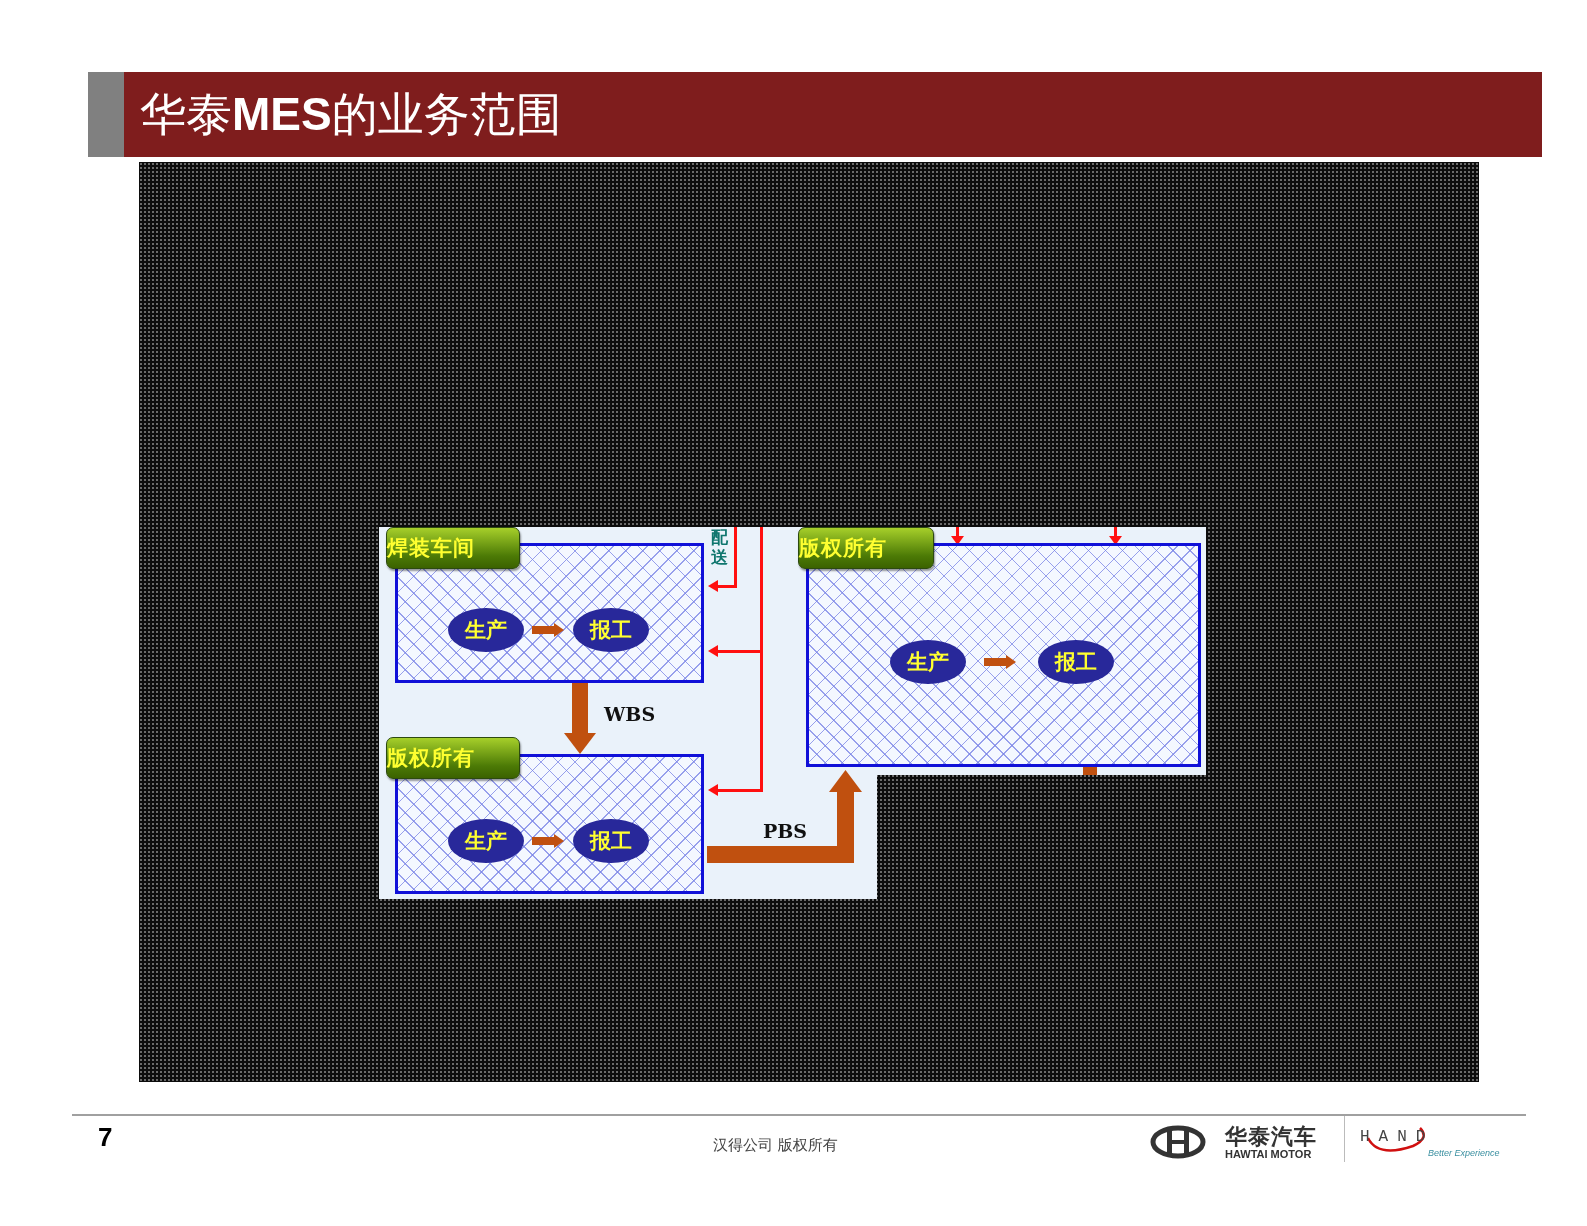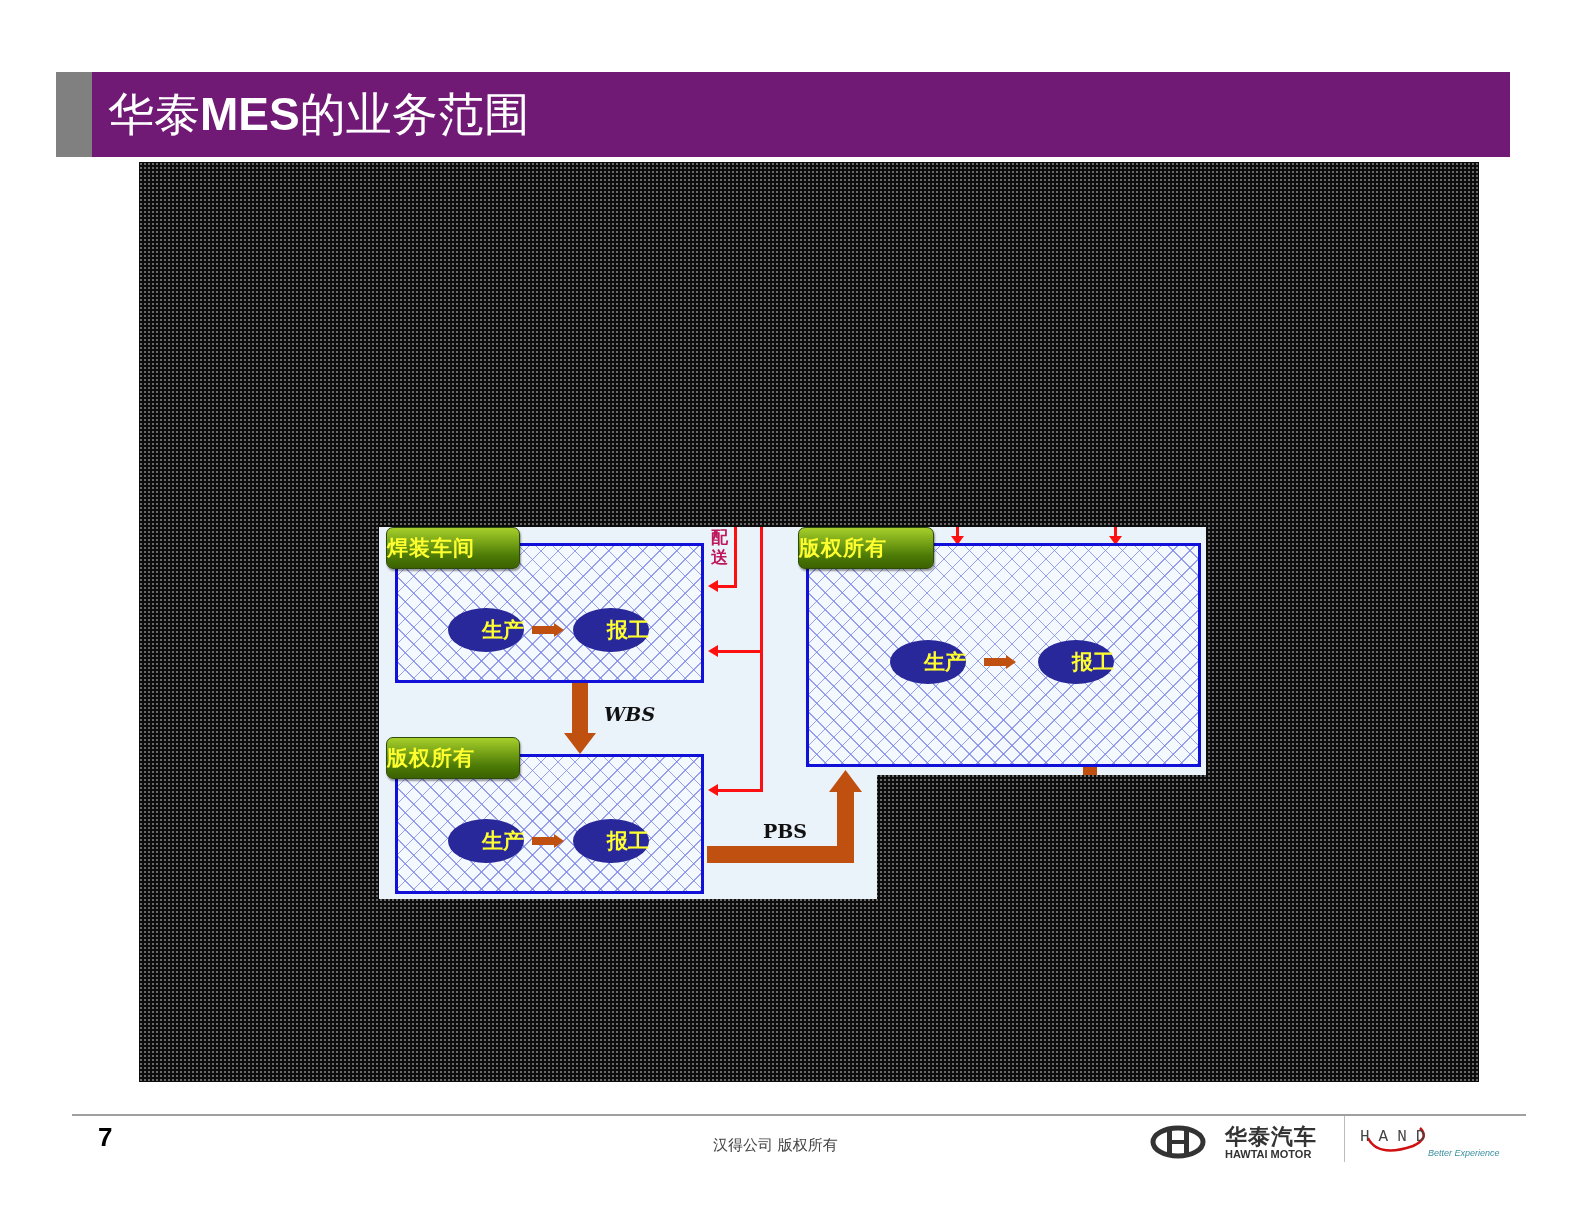--- a/index.html
+++ b/index.html
@@ -1,40 +1,40 @@
 <!DOCTYPE html>
 <html><head>
 <meta charset="utf-8">
 <style>
   html,body{margin:0;padding:0;background:#fff;}
   body{width:1587px;height:1226px;position:relative;overflow:hidden;font-family:"DejaVu Sans",sans-serif;}
-  .title-bar{position:absolute;left:56px;top:72px;width:1454px;height:85px;background:#701a75;}
+  .title-bar{position:absolute;left:88px;top:72px;width:1454px;height:85px;background:#7f1d1d;}
   .title-accent{position:absolute;left:0;top:0;width:36px;height:85px;background:#808080;}
   .title-text{position:absolute;left:52px;top:12px;color:#fff;font-size:46px;line-height:60px;font-family:"DejaVu Sans",sans-serif;white-space:nowrap;}
   .title-text b{font-family:"Liberation Sans",sans-serif;font-weight:bold;}
   .canvas{position:absolute;left:139px;top:162px;width:1340px;height:920px;
     background-color:#0c0c0c;
     background-image:radial-gradient(#6a6a6a 0.8px, transparent 1.1px);
     background-size:4px 4px;}
   .diagram{position:absolute;background:#eaf2fa;}
   .d1{left:379px;top:527px;width:498px;height:372px;}
   .d2{left:798px;top:527px;width:408px;height:248px;}
   .shop{position:absolute;border:3px solid #1010d8;box-sizing:border-box;
     background-color:#f4f8ff;
     background-image:
       repeating-linear-gradient(45deg, rgba(120,130,230,0.75) 0 1px, transparent 1px 12px),
       repeating-linear-gradient(-45deg, rgba(120,130,230,0.75) 0 1px, transparent 1px 12px);}
   .tag{position:absolute;height:42px;border-radius:7px;border:1px solid #2d4a10;box-sizing:border-box;
     background:linear-gradient(#a6cf2a,#4c7a06 70%,#3b6200);color:#ffff30;font-weight:bold;font-size:21px;
     line-height:40px;text-align:left;letter-spacing:1px;box-shadow:1px 2px 2px rgba(0,0,0,0.4);}
   .oval{position:absolute;width:76px;height:44px;border-radius:50%;background:#28289a;color:#ffff30;
-    font-weight:bold;font-size:21px;line-height:44px;text-align:right;}
+    font-weight:bold;font-size:21px;line-height:44px;text-align:center;}
   .small-arrow{position:absolute;width:34px;height:14px;}
   .label{position:absolute;font-family:"DejaVu Serif",serif;font-weight:bold;font-size:19px;color:#111;}
-  .vlabel{position:absolute;font-weight:bold;font-size:17px;color:#be185d;width:20px;line-height:20px;}
+  .vlabel{position:absolute;font-weight:bold;font-size:17px;color:#0f766e;width:20px;line-height:20px;}
   .redline{position:absolute;background:#ff1010;}
   .footer-line{position:absolute;left:72px;top:1114px;width:1454px;height:2px;background:#a0a0a0;}
   .page-num{position:absolute;left:98px;top:1122px;font-family:"Liberation Sans",sans-serif;font-weight:bold;font-size:26px;color:#000;}
   .copyright{position:absolute;left:713px;top:1136px;font-size:15px;color:#444;white-space:nowrap;}
   .logo-sep{position:absolute;left:1344px;top:1116px;width:1px;height:46px;background:#bbb;}
   .hawtai-cn{position:absolute;left:1225px;top:1122px;font-size:22px;font-weight:bold;color:#333;letter-spacing:1px;text-align:right;}
   .hawtai-en{position:absolute;left:1225px;top:1148px;font-family:"Liberation Sans",sans-serif;font-size:11px;font-weight:bold;color:#333;}
   .hand-text{position:absolute;left:1360px;top:1128px;font-family:Liberation Mono, monospace;font-size:16px;color:#444;letter-spacing:9px;}
   .hand-tag{position:absolute;left:1428px;top:1148px;font-family:"Liberation Sans",sans-serif;font-style:italic;font-size:9px;color:#3a8fa0;}
 </style>
@@ -97,21 +97,21 @@
 
 <div class="shop" style="left:806px;top:543px;width:395px;height:224px;"></div>
 <div class="tag" style="left:798px;top:527px;width:136px;">版权所有</div>
 <div class="oval" style="left:890px;top:640px;">生产</div>
 <svg class="small-arrow" style="left:984px;top:655px;" viewBox="0 0 34 14">
     <rect x="0" y="3" width="22" height="8" fill="#c0500f"></rect>
     <polygon points="22,0 32,7 22,14" fill="#c0500f"></polygon>
   </svg>
 <div class="oval" style="left:1038px;top:640px;">报工</div>
 
-<div class="label" style="left:604px;top:703px;font-style:italic;">WBS</div>
+<div class="label" style="left:604px;top:703px;">WBS</div>
 <div class="label" style="left:763px;top:820px;">PBS</div>
 <div class="vlabel" style="left:711px;top:527px;height:40px;overflow:hidden;">配送</div>
 
 <div class="footer-line"></div>
 <div class="page-num">7</div>
 <div class="copyright">汉得公司    版权所有</div>
 
 <svg style="position:absolute;left:1150px;top:1125px;" width="56" height="34" viewBox="0 0 56 34">
   <ellipse cx="28" cy="17" rx="25" ry="14" fill="none" stroke="#333" stroke-width="5"></ellipse>
   <rect x="17" y="6" width="5" height="22" fill="#333"></rect>

